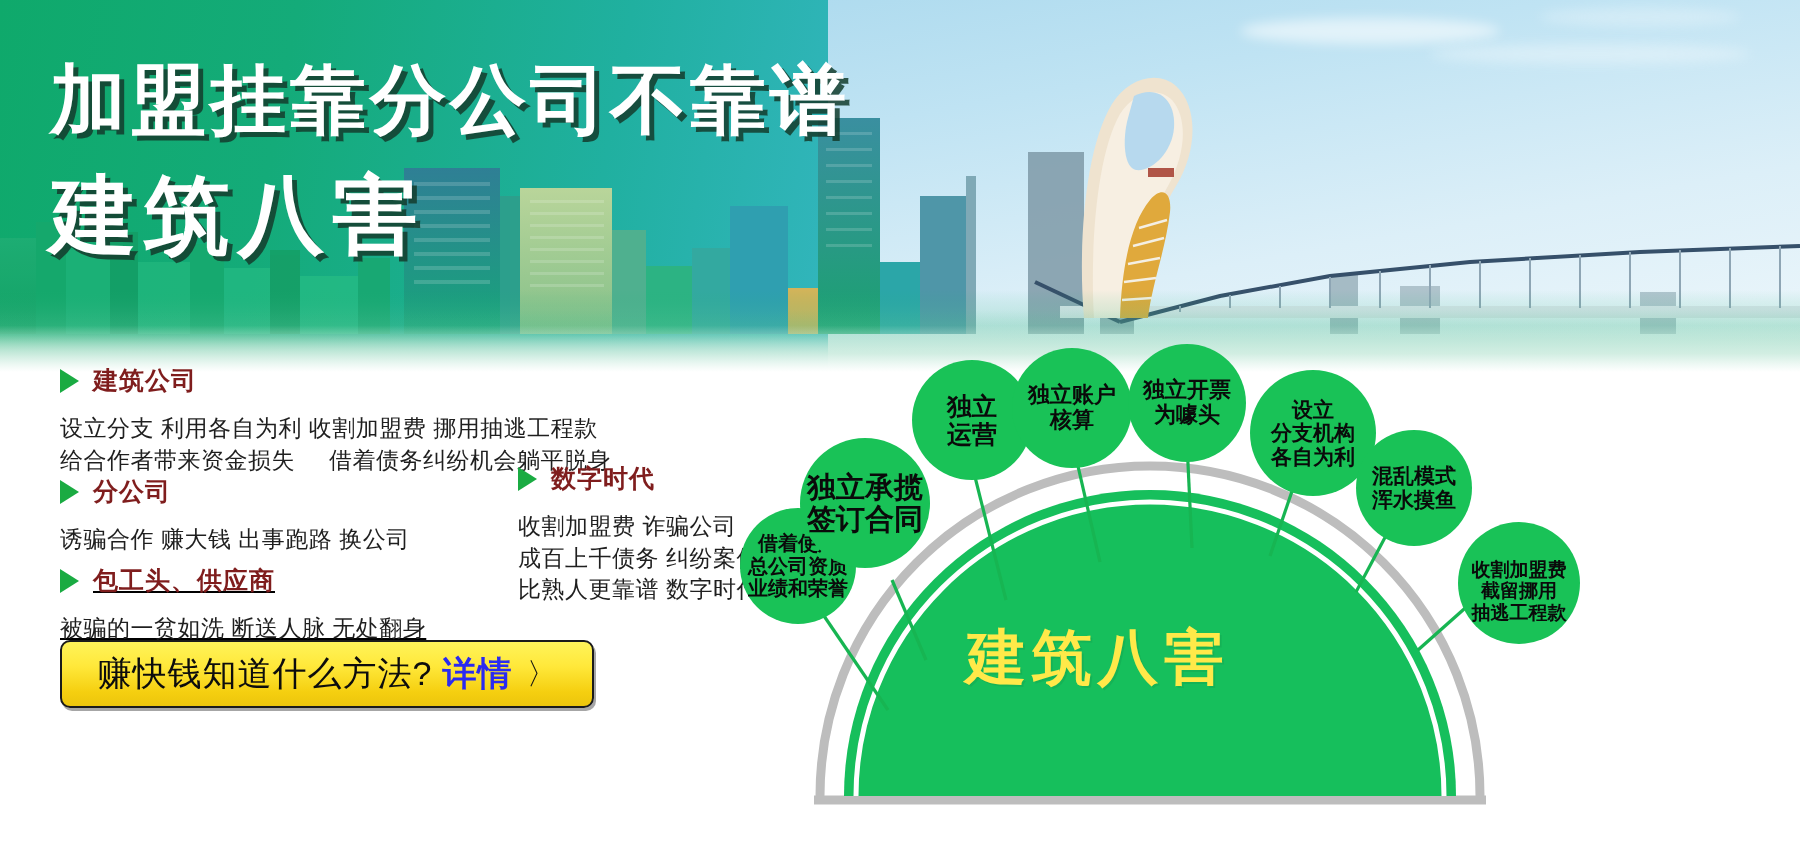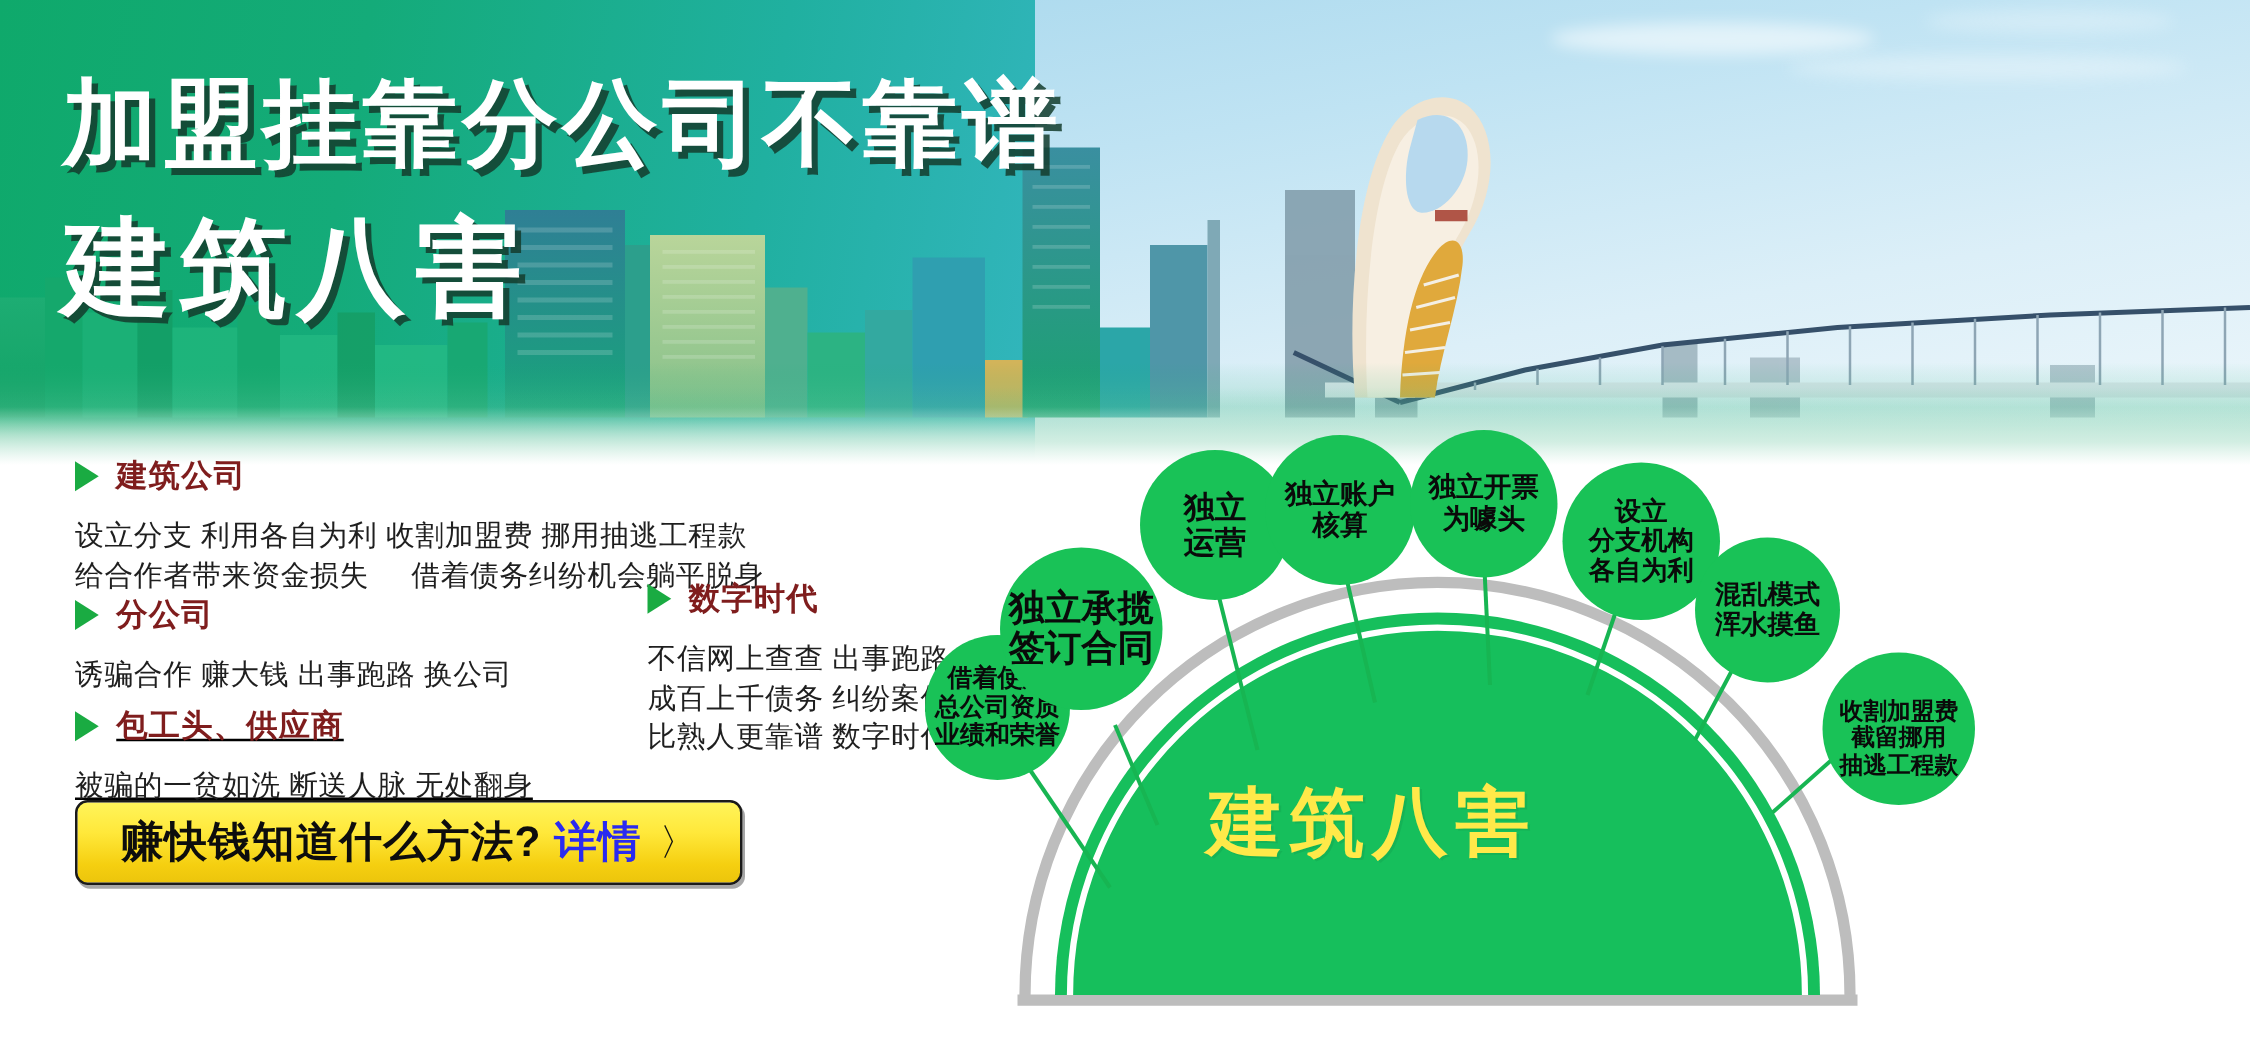--- a/index.html
+++ b/index.html
@@ -66,21 +66,21 @@
   .cta{
     position:absolute;left:60px;top:268px;
     width:530px;height:64px;
     border-radius:10px;
     border:2px solid #1a1a1a;
     background:linear-gradient(180deg,#fff45a 0%,#ffe83a 38%,#f5cf10 78%,#ecc50c 100%);
     box-shadow:2px 3px 0 rgba(0,0,0,.35);
     display:flex;align-items:center;justify-content:center;
     cursor:pointer;
   }
-  .cta-main{font-size:34px;font-weight:bold;color:#0d0d0d;letter-spacing:1px;}
+  .cta-main{font-size:34px;font-weight:normal;color:#0d0d0d;letter-spacing:1px;}
   .cta-link{font-size:34px;font-weight:bold;color:#2a2af0;margin-left:10px;letter-spacing:1px;}
   .cta-arrow{font-size:30px;color:#111;margin-left:14px;font-weight:300;}
 
   
   .diagram{position:absolute;left:800px;top:330px;width:1000px;height:514px;}
   .diagram svg{position:absolute;left:0;top:0;}
   .bubble{
     position:absolute;border-radius:50%;
     background:#19c257;
     display:flex;align-items:center;justify-content:center;
@@ -287,21 +287,21 @@
         <div class="sec-line">被骗的一贫如洗  断送人脉  无处翻身</div>
       </div>
     </div>
 
     <div class="sec" style="left:518px;top:90px;">
       <div class="sec-head">
         <span class="tri"></span>
         <span>数字时代</span>
       </div>
       <div class="lines">
-        <div class="sec-line">不信网上查查 出事跑路</div>
+        <div class="sec-line">收割加盟费 诈骗公司</div>
         <div class="sec-line">成百上千债务 纠纷案件</div>
         <div class="sec-line">比熟人更靠谱 数字时代</div>
       </div>
     </div>
 
     <div class="cta">
       <span class="cta-main">赚快钱知道什么方法?</span>
       <span class="cta-link">详情</span>
       <span class="cta-arrow">〉</span>
     </div>

